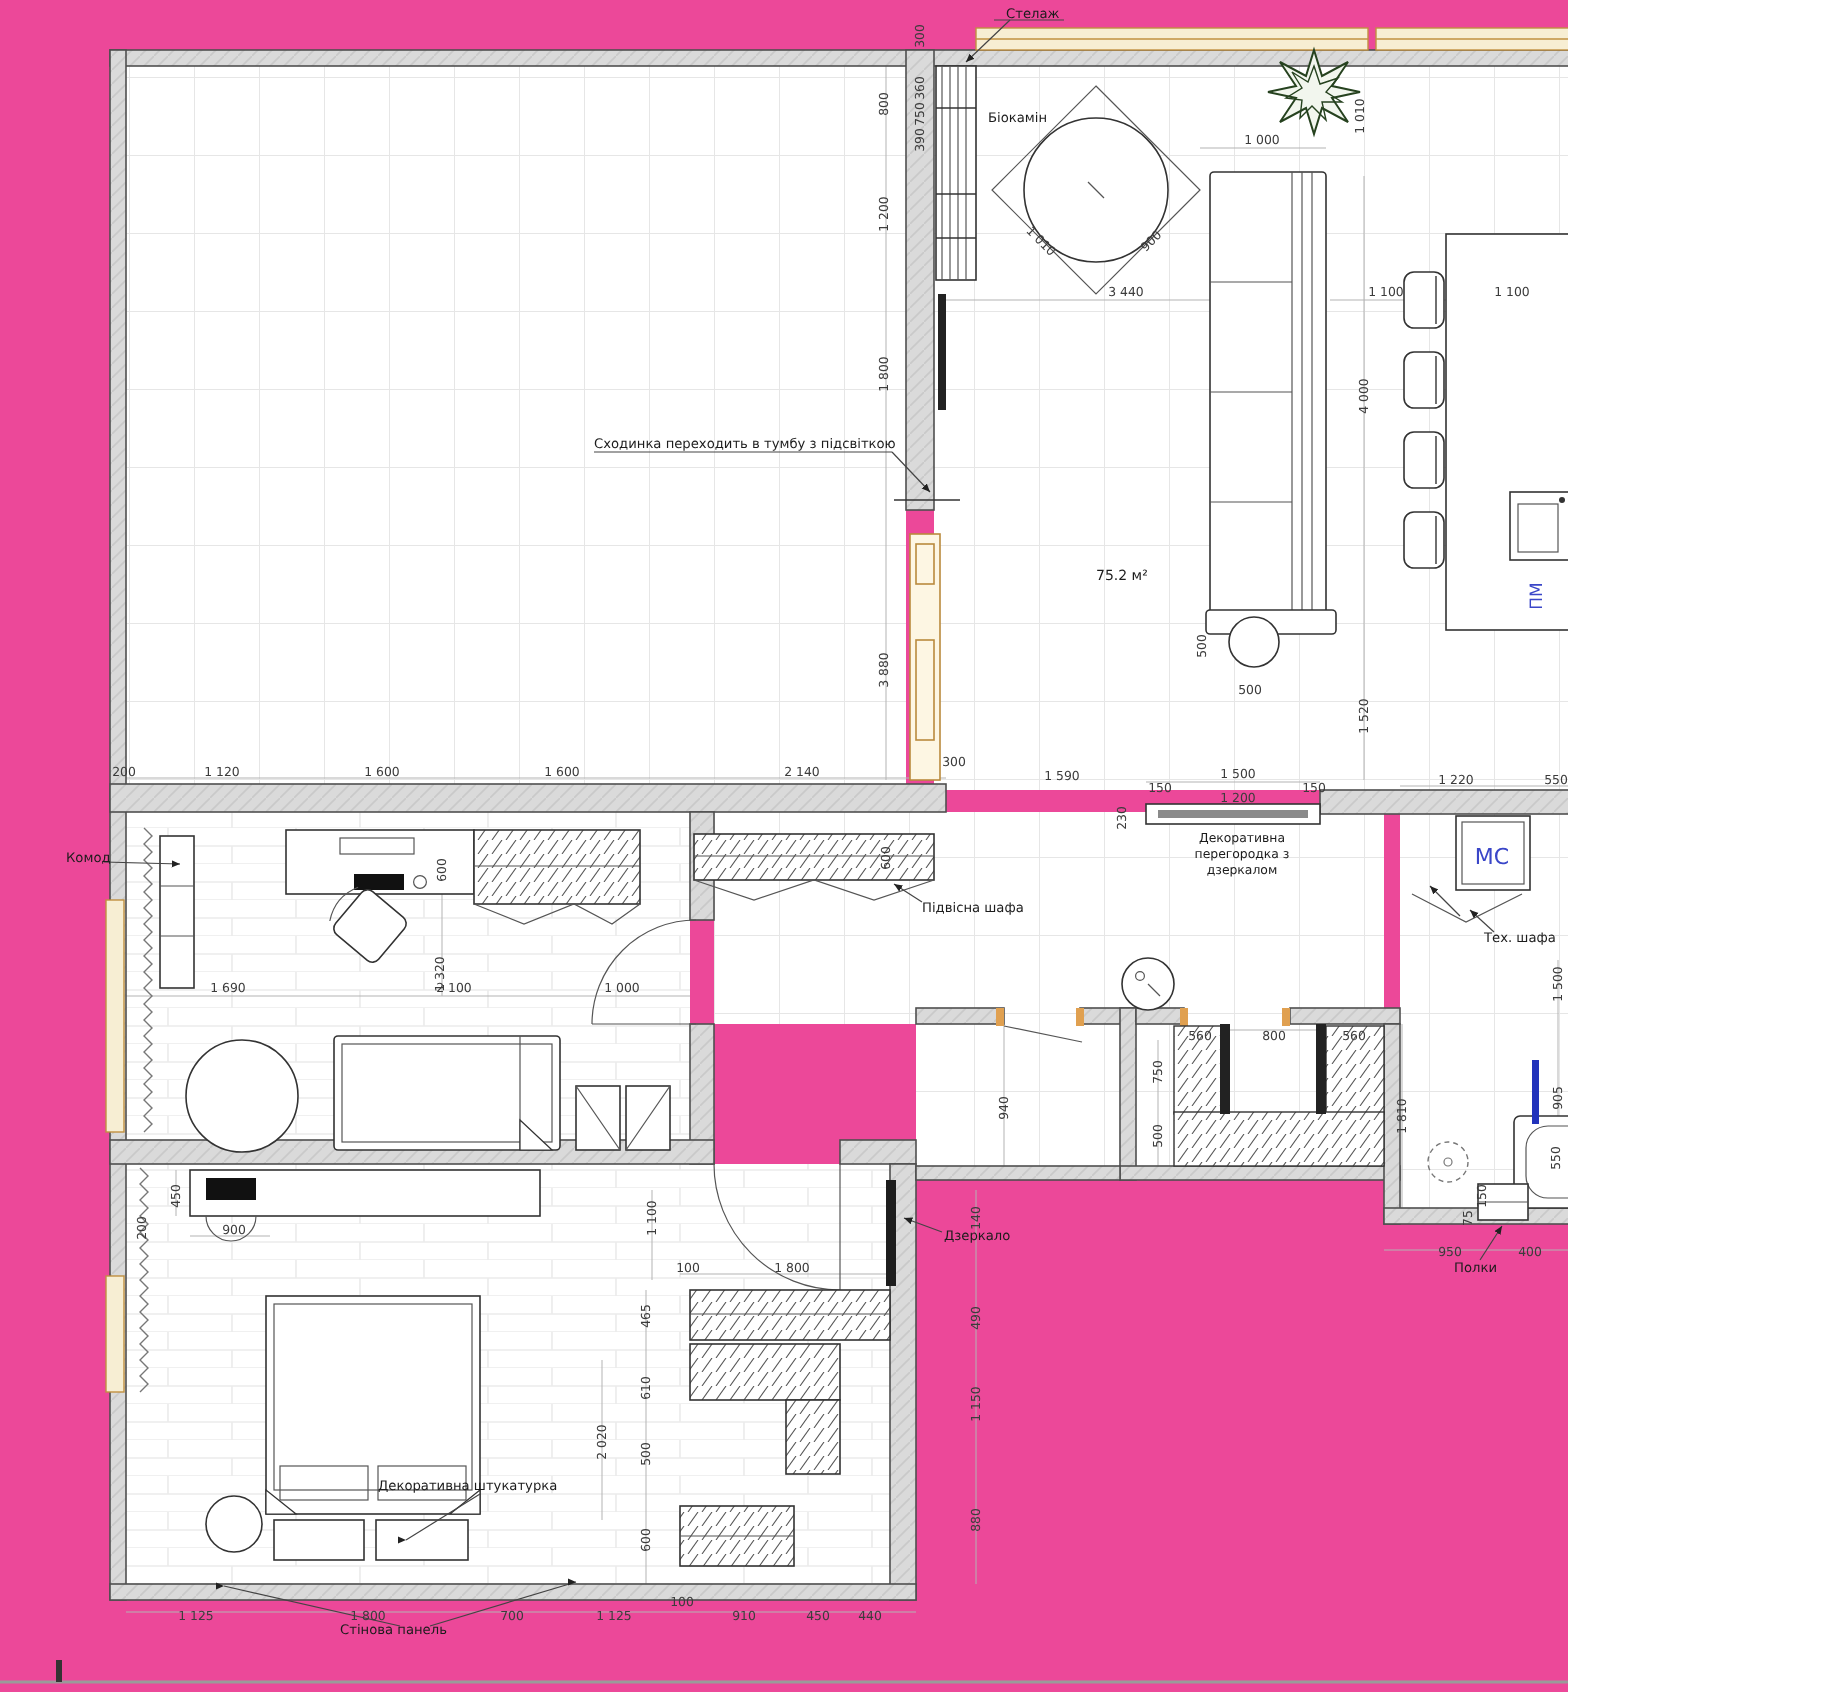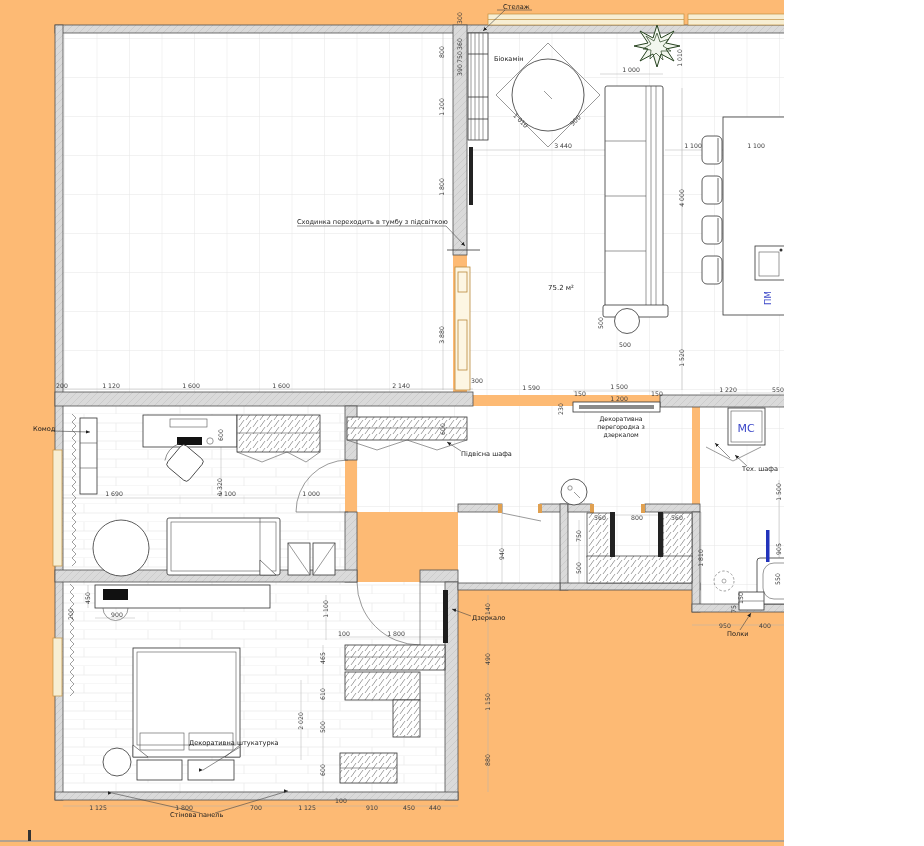--- a/index.html
+++ b/index.html
@@ -1,16 +1,16 @@
 <!DOCTYPE html>
 <html><head>
 <meta charset="utf-8">
 <style>
   html,body{margin:0;padding:0;background:#fff;}
-  .canvas{position:relative;width:784px;height:846px;background:#fdba74;overflow:hidden;
+  .canvas{position:relative;width:784px;height:846px;background:#ec4899;overflow:hidden;
           font-family:"DejaVu Sans","Liberation Sans",sans-serif;}
   svg text{font-family:"DejaVu Sans","Liberation Sans",sans-serif;}
   .dim{font-size:6.2px;fill:#3c3c3c;text-anchor:middle;}
   .lbl{font-size:6.6px;fill:#1c1c1c;}
   .lblc{font-size:6.2px;fill:#1c1c1c;text-anchor:middle;}
   .blue{fill:#3a46c8;}
   .f{fill:#ffffff;stroke:#333;stroke-width:.8;}
   .thin{stroke:#555;stroke-width:.6;fill:none;}
   .dimline{stroke:#b3b3b3;stroke-width:.5;}
   .leader{stroke:#444;stroke-width:.6;fill:none;}

